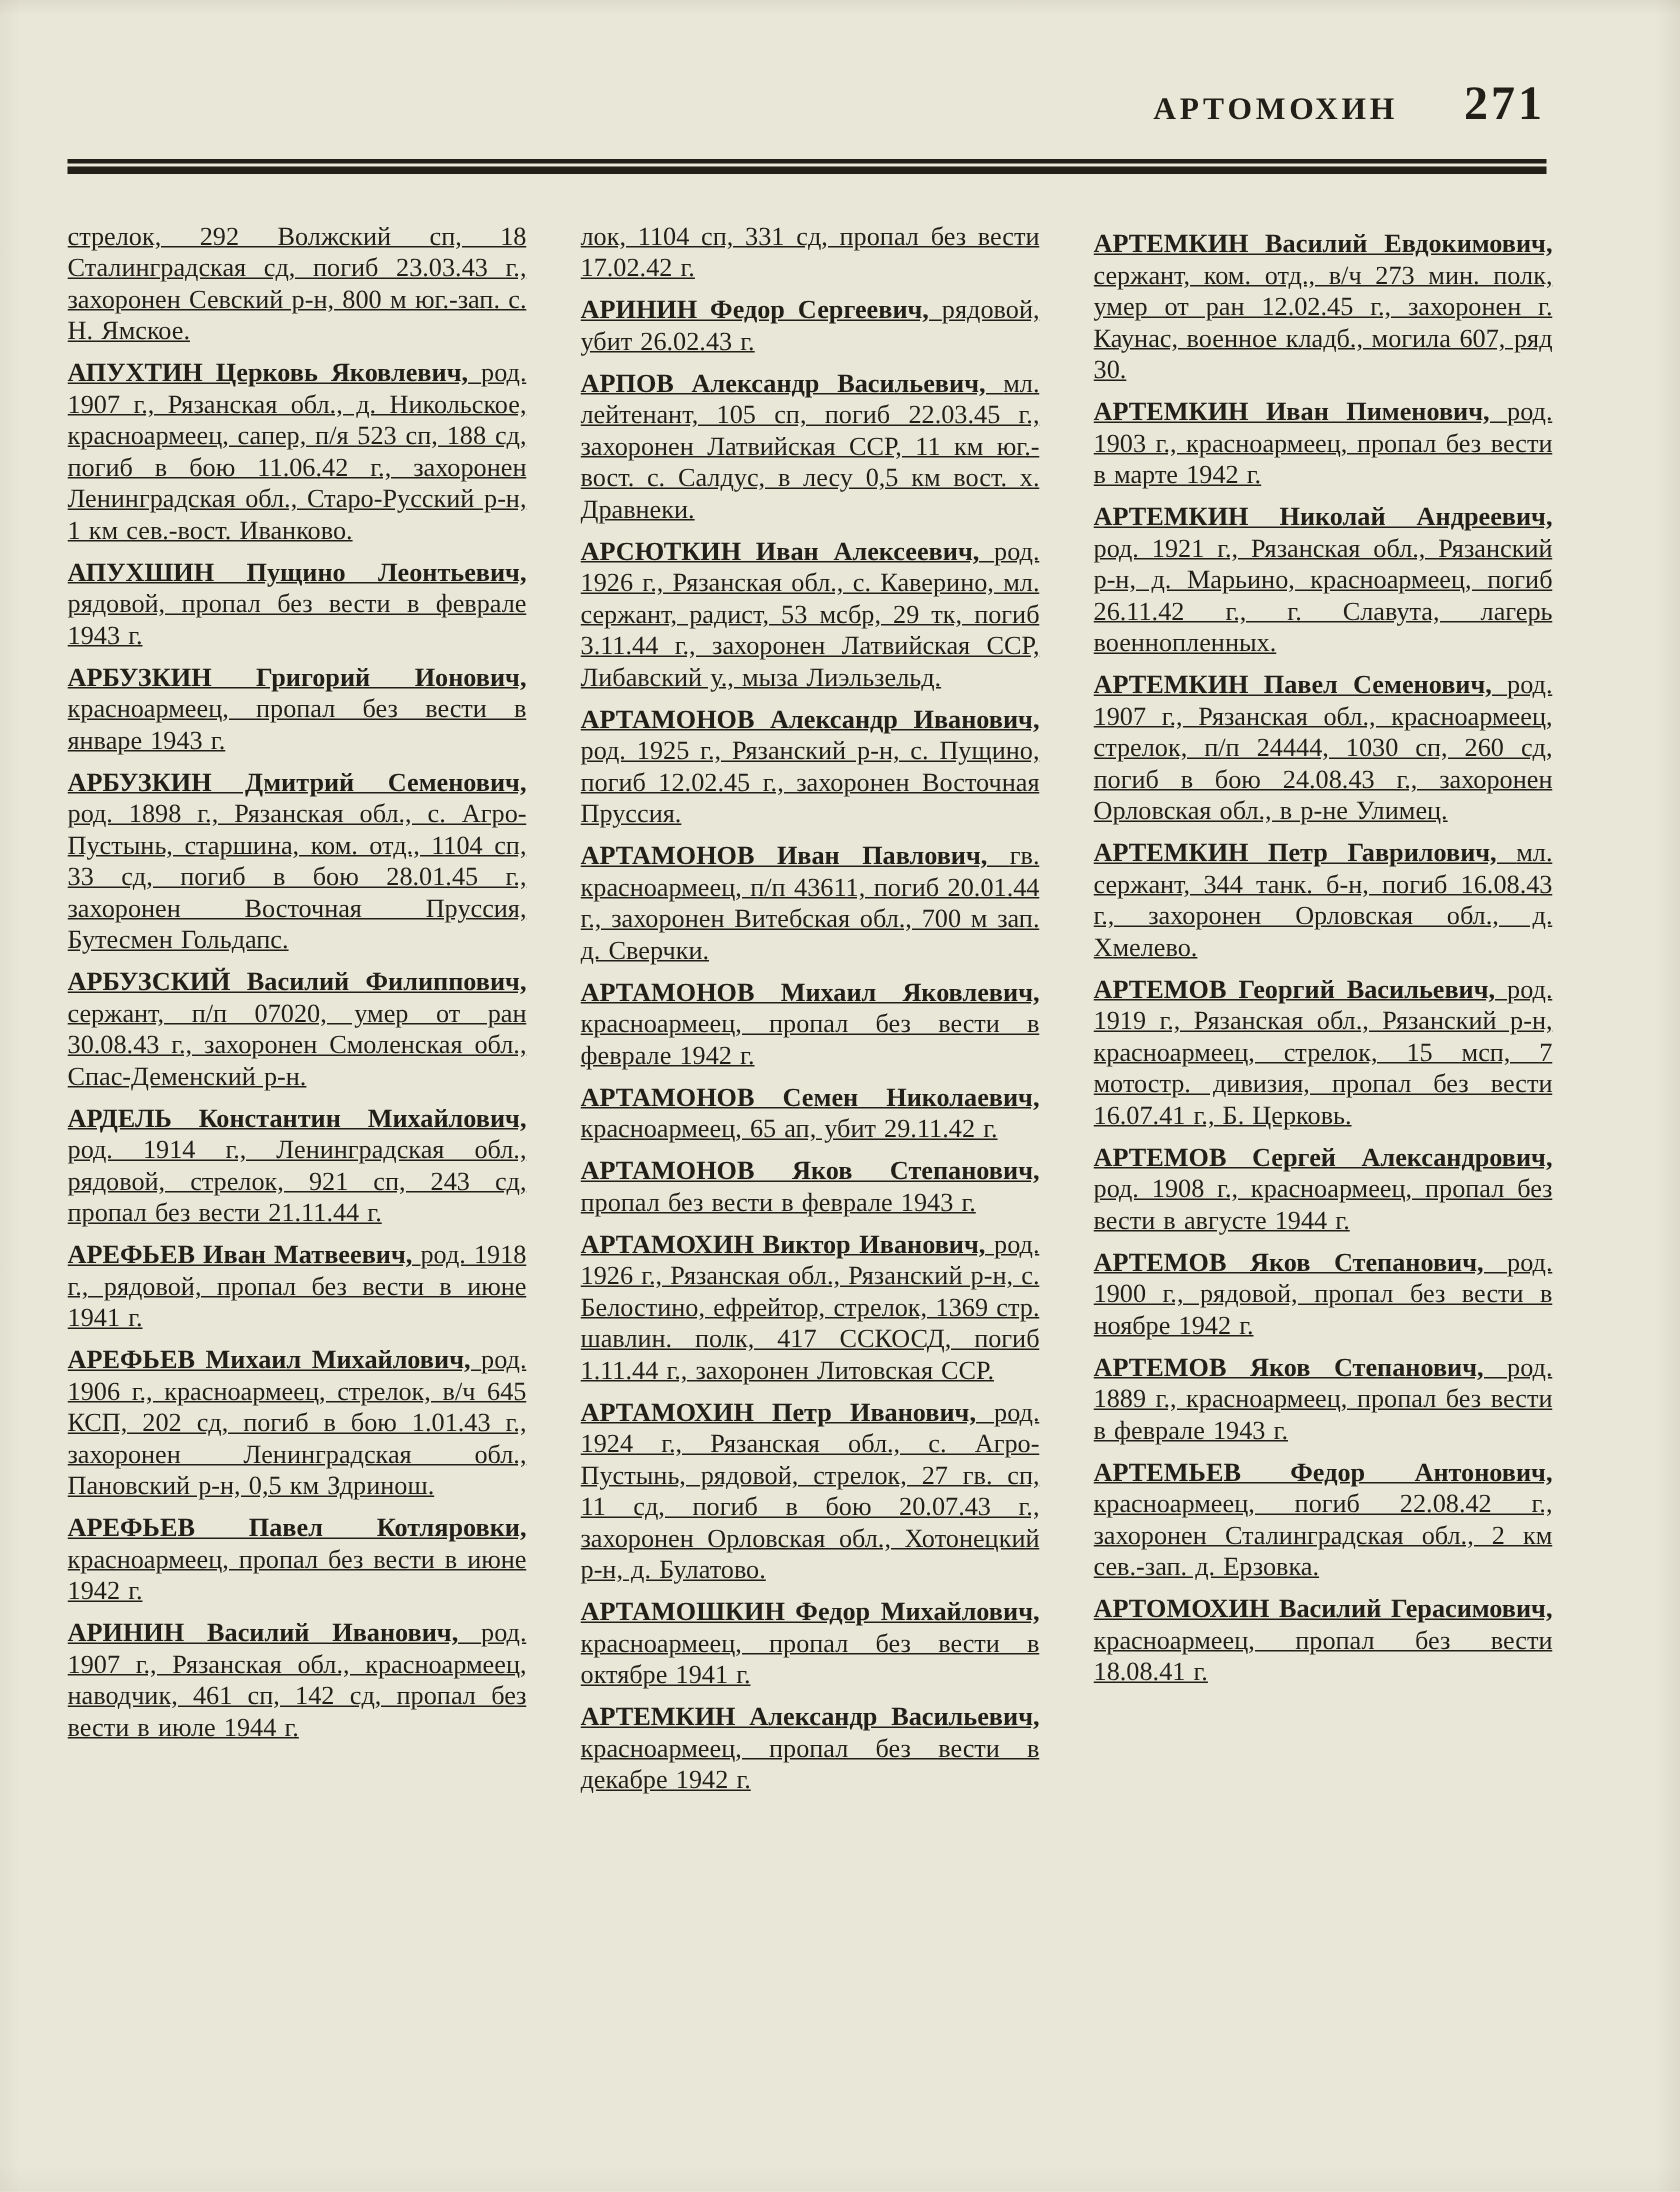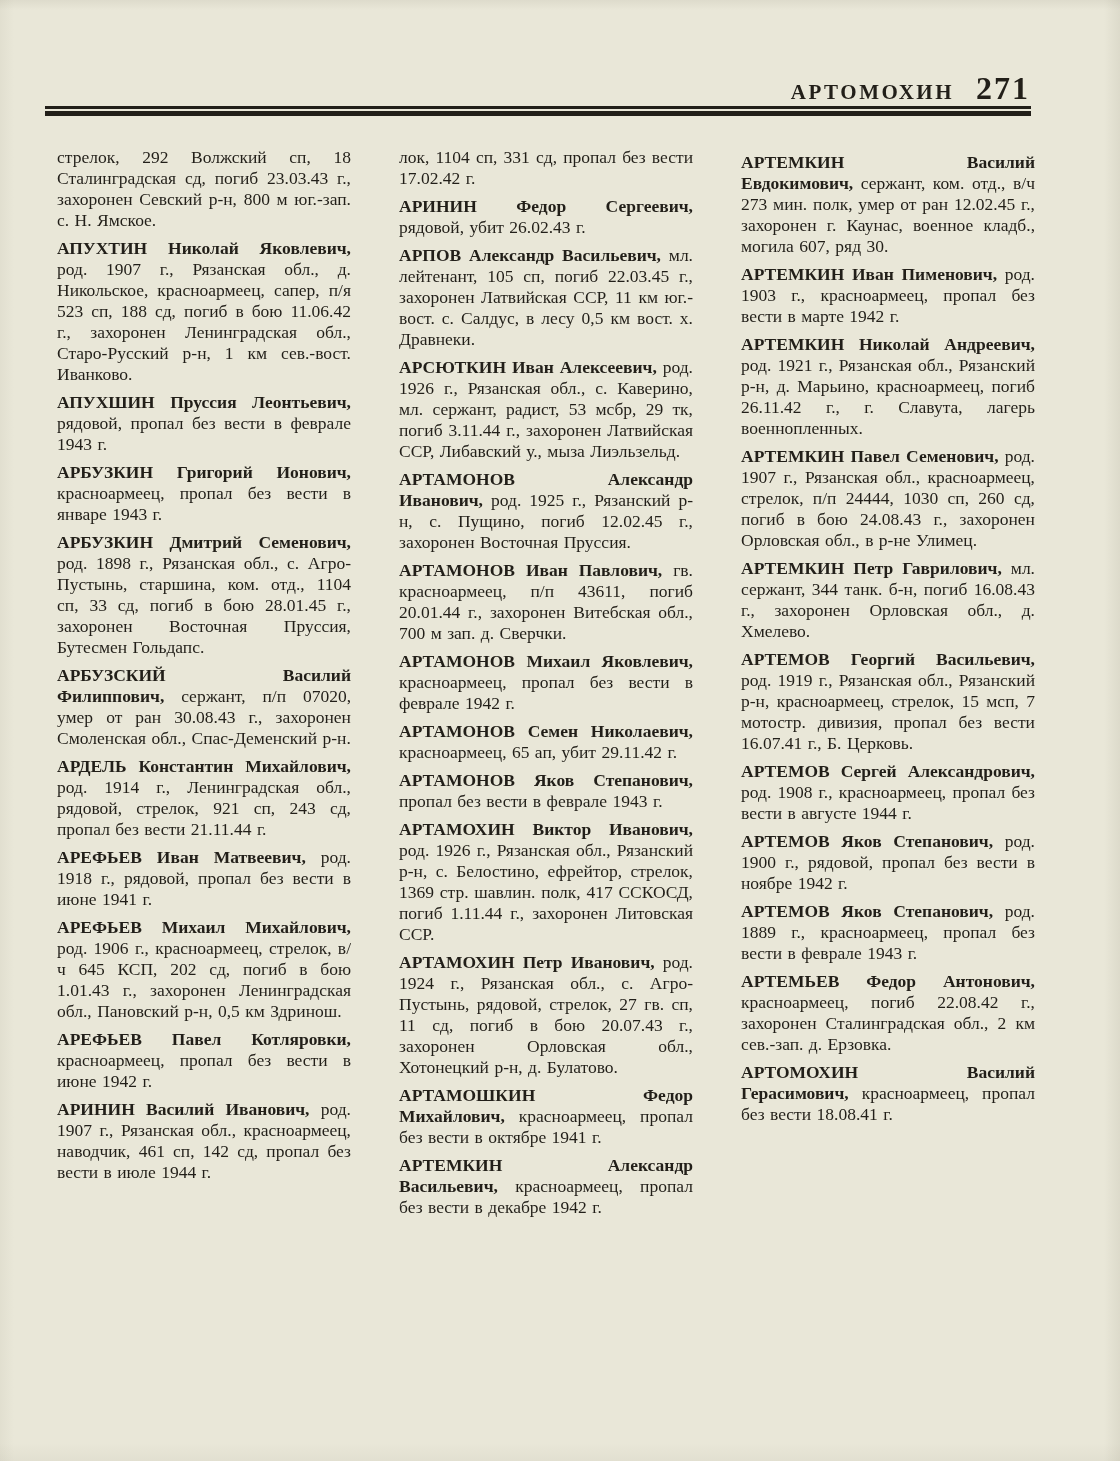--- a/index.html
+++ b/index.html
@@ -19,23 +19,23 @@
     width: 1120px; height: 1461px;
     background:
       linear-gradient(180deg, rgba(120,115,95,0.10) 0, rgba(120,115,95,0) 10px),
       linear-gradient(90deg, rgba(120,115,95,0.07) 0, rgba(120,115,95,0) 14px),
       linear-gradient(270deg, rgba(110,105,85,0.10) 0, rgba(110,105,85,0) 16px),
       linear-gradient(0deg, rgba(110,105,85,0.06) 0, rgba(110,105,85,0) 18px),
       var(--paper);
   }
   .running-head {
     position: absolute;
-    top: 72px; left: 45px; width: 985px;
+    top: 52px; left: 45px; width: 985px;
     display: flex; justify-content: flex-end; align-items: baseline;
-    gap: 22px;
+    gap: 44px;
   }
   .running-title {
     font-weight: bold;
     font-size: 21px;
     letter-spacing: 2.5px;
     white-space: nowrap;
   }
   .page-number {
     font-weight: bold;
     font-size: 32px;
@@ -58,47 +58,48 @@
     position: absolute;
     top: 147px; left: 45px;
     width: 990px; height: 1305px;
     display: flex;
     justify-content: space-between;
     overflow: hidden;
   }
   .col { width: 306px; overflow: hidden; }
   .col.c3 { padding-top: 5px; }
   .entry {
-    margin: 0 0 7px 12px;
+    margin: 0 0 7px 0;
     font-size: 17.5px;
     line-height: 21px;
     text-align: justify;
     hyphens: auto;
     -webkit-hyphens: auto;
     word-spacing: 0.06em;
+    text-decoration: underline;
   }
   .entry b.entry-name {
     font-weight: 700;
   }
 </style>
 </head>
 <body>
 
 <div class="page">
   <div class="running-head">
     <span class="running-title">АРТОМОХИН</span>
     <span class="page-number">271</span>
   </div>
   <div class="head-rule"></div>
 
   <div class="columns">
     <div class="col c1">
         <p class="entry cont"><span>стрелок, 292 Волжский сп, 18 Сталинградская сд, погиб 23.03.43 г., захоронен Севский р-н, 800 м юг.-зап. с. Н. Ямское.</span></p>
-        <p class="entry"><b class="entry-name">АПУХТИН Николай Яковлевич, </b><span>род. 1907 г., Рязанская обл., д. Никольское, красноармеец, сапер, п/я 523 сп, 188 сд, погиб в бою 11.06.42 г., захоронен Ленинградская обл., Старо-Русский р-н, 1 км сев.-вост. Иванково.</span></p>
-        <p class="entry"><b class="entry-name">АПУХШИН Пруссия Леонтьевич, </b><span>рядовой, пропал без вести в феврале 1943 г.</span></p>
+        <p class="entry"><b class="entry-name">АПУХТИН Церковь Яковлевич, </b><span>род. 1907 г., Рязанская обл., д. Никольское, красноармеец, сапер, п/я 523 сп, 188 сд, погиб в бою 11.06.42 г., захоронен Ленинградская обл., Старо-Русский р-н, 1 км сев.-вост. Иванково.</span></p>
+        <p class="entry"><b class="entry-name">АПУХШИН Пущино Леонтьевич, </b><span>рядовой, пропал без вести в феврале 1943 г.</span></p>
         <p class="entry"><b class="entry-name">АРБУЗКИН Григорий Ионович, </b><span>красноармеец, пропал без вести в январе 1943 г.</span></p>
         <p class="entry"><b class="entry-name">АРБУЗКИН Дмитрий Семенович, </b><span>род. 1898 г., Рязанская обл., с. Агро-Пустынь, старшина, ком. отд., 1104 сп, 33 сд, погиб в бою 28.01.45 г., захоронен Восточная Пруссия, Бутесмен Гольдапс.</span></p>
         <p class="entry"><b class="entry-name">АРБУЗСКИЙ Василий Филиппович, </b><span>сержант, п/п 07020, умер от ран 30.08.43 г., захоронен Смоленская обл., Спас-Деменский р-н.</span></p>
         <p class="entry"><b class="entry-name">АРДЕЛЬ Константин Михайлович, </b><span>род. 1914 г., Ленинградская обл., рядовой, стрелок, 921 сп, 243 сд, пропал без вести 21.11.44 г.</span></p>
         <p class="entry"><b class="entry-name">АРЕФЬЕВ Иван Матвеевич, </b><span>род. 1918 г., рядовой, пропал без вести в июне 1941 г.</span></p>
         <p class="entry"><b class="entry-name">АРЕФЬЕВ Михаил Михайлович, </b><span>род. 1906 г., красноармеец, стрелок, в/ч 645 КСП, 202 сд, погиб в бою 1.01.43 г., захоронен Ленинградская обл., Пановский р-н, 0,5 км Здринош.</span></p>
         <p class="entry"><b class="entry-name">АРЕФЬЕВ Павел Котляровки, </b><span>красноармеец, пропал без вести в июне 1942 г.</span></p>
         <p class="entry"><b class="entry-name">АРИНИН Василий Иванович, </b><span>род. 1907 г., Рязанская обл., красноармеец, наводчик, 461 сп, 142 сд, пропал без вести в июле 1944 г.</span></p>
       </div>
     <div class="col c2">

